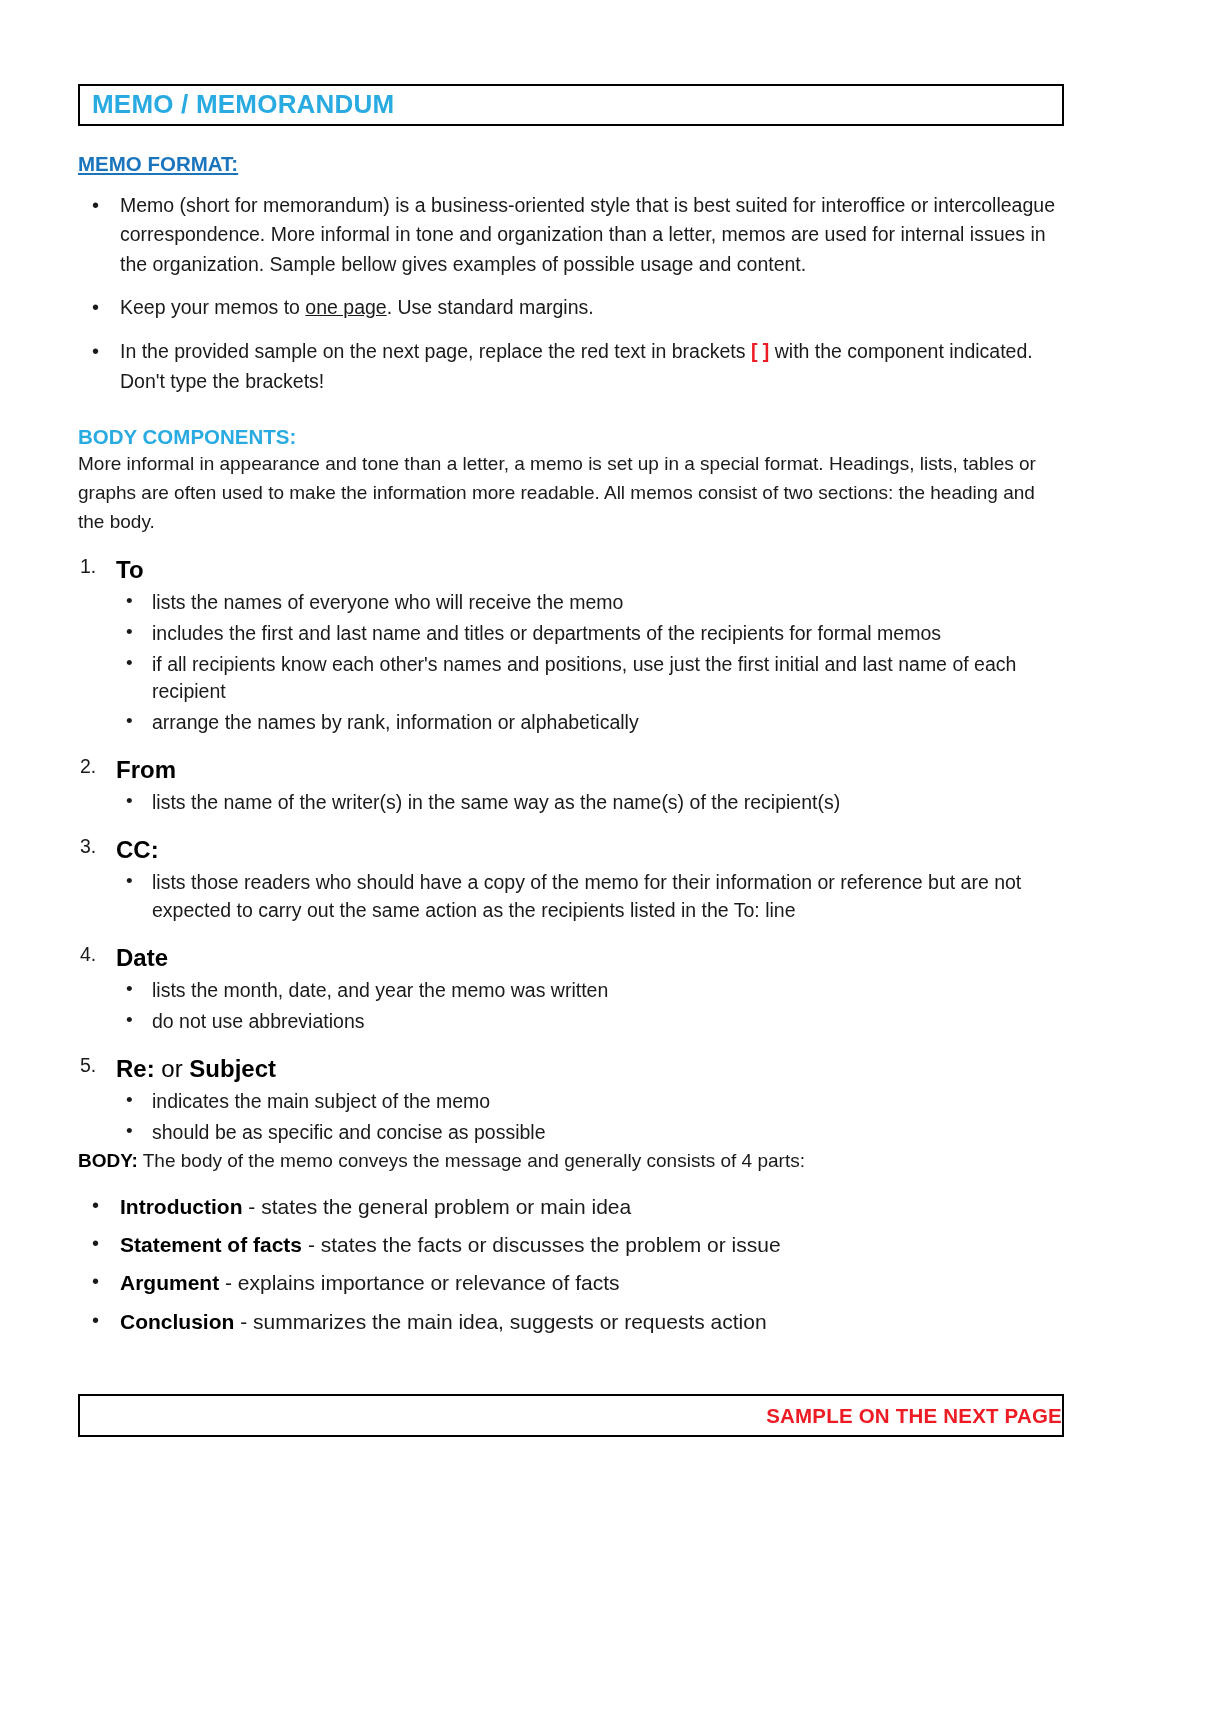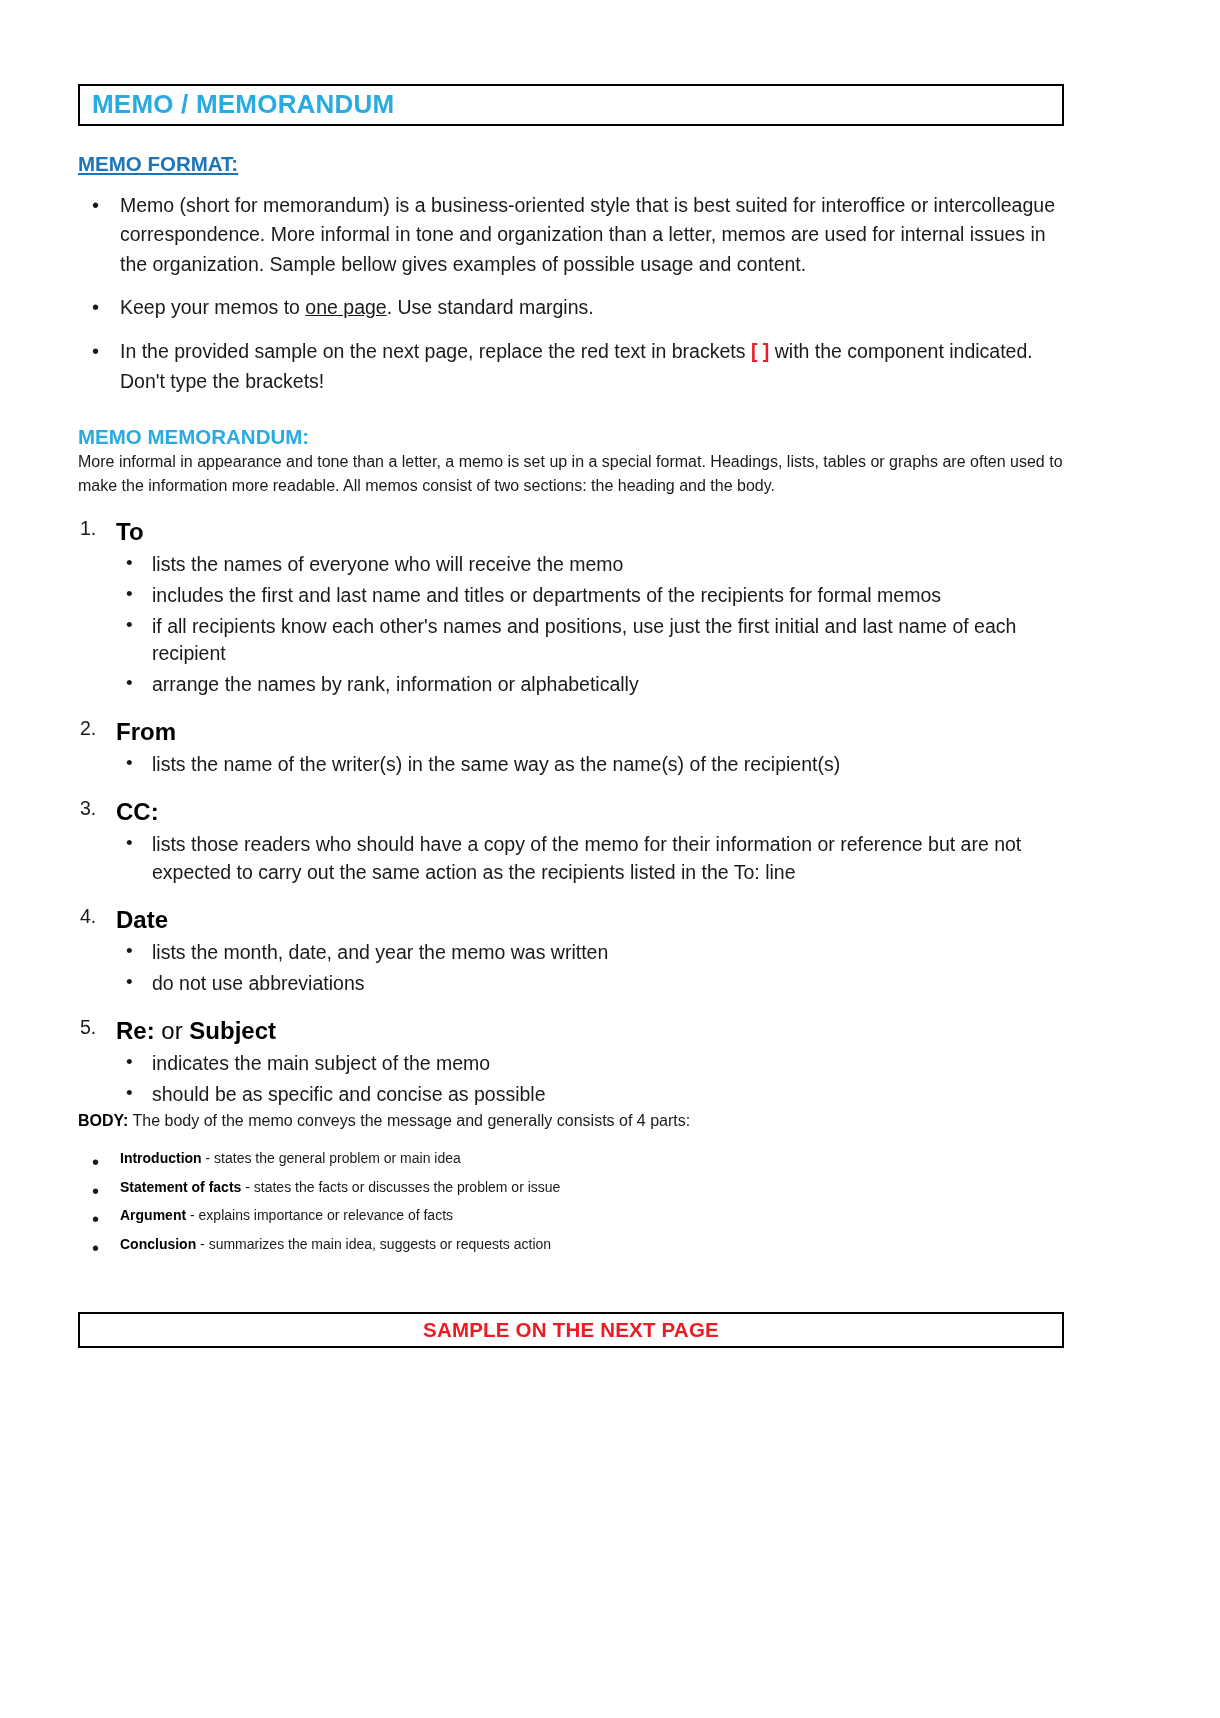--- a/index.html
+++ b/index.html
@@ -50,21 +50,21 @@
     line-height: 1.2;
   }
   .sec-heading.dark-blue { color: #1B75BC; text-decoration: underline; }
   .sec-heading.light-blue { color: #29ABE2; }
 
   .h-memo-format { margin-top: 26px; }
   .h-memo-components { margin-top: 29px; }
 
   
   p.para {
-    font-size: 16px;
+    font-size: 19px;
     line-height: 1.52;
     margin: 0;
     color: #1a1a1a;
   }
   .para-components { margin-top: 16px; }
   .para-heading { margin-top: 30px; }
   .para-body { margin-top: 31px; }
 
   b, strong { font-weight: bold; color: #000000; }
   u { text-decoration: underline; }
@@ -148,42 +148,42 @@
 
   
   ul.body-parts {
     list-style: none;
     margin: 16px 0 0 0;
     padding: 0;
   }
   ul.body-parts > li {
     position: relative;
     padding-left: 42px;
-    font-size: 14px;
+    font-size: 21px;
     line-height: 1.4;
     color: #1a1a1a;
     margin-top: 9px;
   }
   ul.body-parts > li:before {
     content: "\2022";
     position: absolute;
     left: 14px;
     top: -2px;
     font-size: 20px;
     line-height: 1.5;
   }
 
   
   .footer-box {
     margin-top: 58px;
     border: 2px solid #000000;
-    height: 36px;
+    height: 43px;
     display: flex;
     align-items: center;
-    justify-content: center;
+    justify-content: flex-end;
     box-sizing: border-box;
   }
   .footer-text {
     color: #ED1C24;
     font-size: 20.5px;
     font-weight: bold;
     letter-spacing: 0.2px;
   }
 </style>
 </head>
@@ -197,21 +197,21 @@
     </div>
 
     <div class="sec-heading dark-blue h-memo-format">MEMO FORMAT:</div>
 
     <ul class="bullets fmt-list" id="fmt-bullets">
         <li><span>Memo (short for memorandum) is a business-oriented style that is best suited for interoffice or intercolleague correspondence. More informal in tone and organization than a letter, memos are used for internal issues in the organization. Sample bellow gives examples of possible usage and content.</span></li>
         <li><span>Keep your memos to </span><u>one page</u><span>.  Use standard margins.</span></li>
         <li><span>In the provided sample on the next page, replace the red text in brackets </span><span class="red-brackets">[ ]</span><span> with the component indicated.  Don't type the brackets!</span></li>
       </ul>
 
-    <div class="sec-heading light-blue h-memo-components">MEMO MEMORANDUM:</div>
+    <div class="sec-heading light-blue h-memo-components">BODY COMPONENTS:</div>
 
     <p class="para para-components">More informal in appearance and tone than a letter, a memo is set up in a special format. Headings, lists, tables or graphs are often used to make the information more readable. All memos consist of two sections: the heading and the body.</p>
 
 
     <ol class="numbers numbers-list" id="heading-parts">
         <li>
           <div class="num-label"><b>To</b></div>
           <ul class="subbullets">
             <li>lists the names of everyone who will receive the memo</li>
             <li>includes the first and last name and titles or departments of the recipients for formal memos</li>

